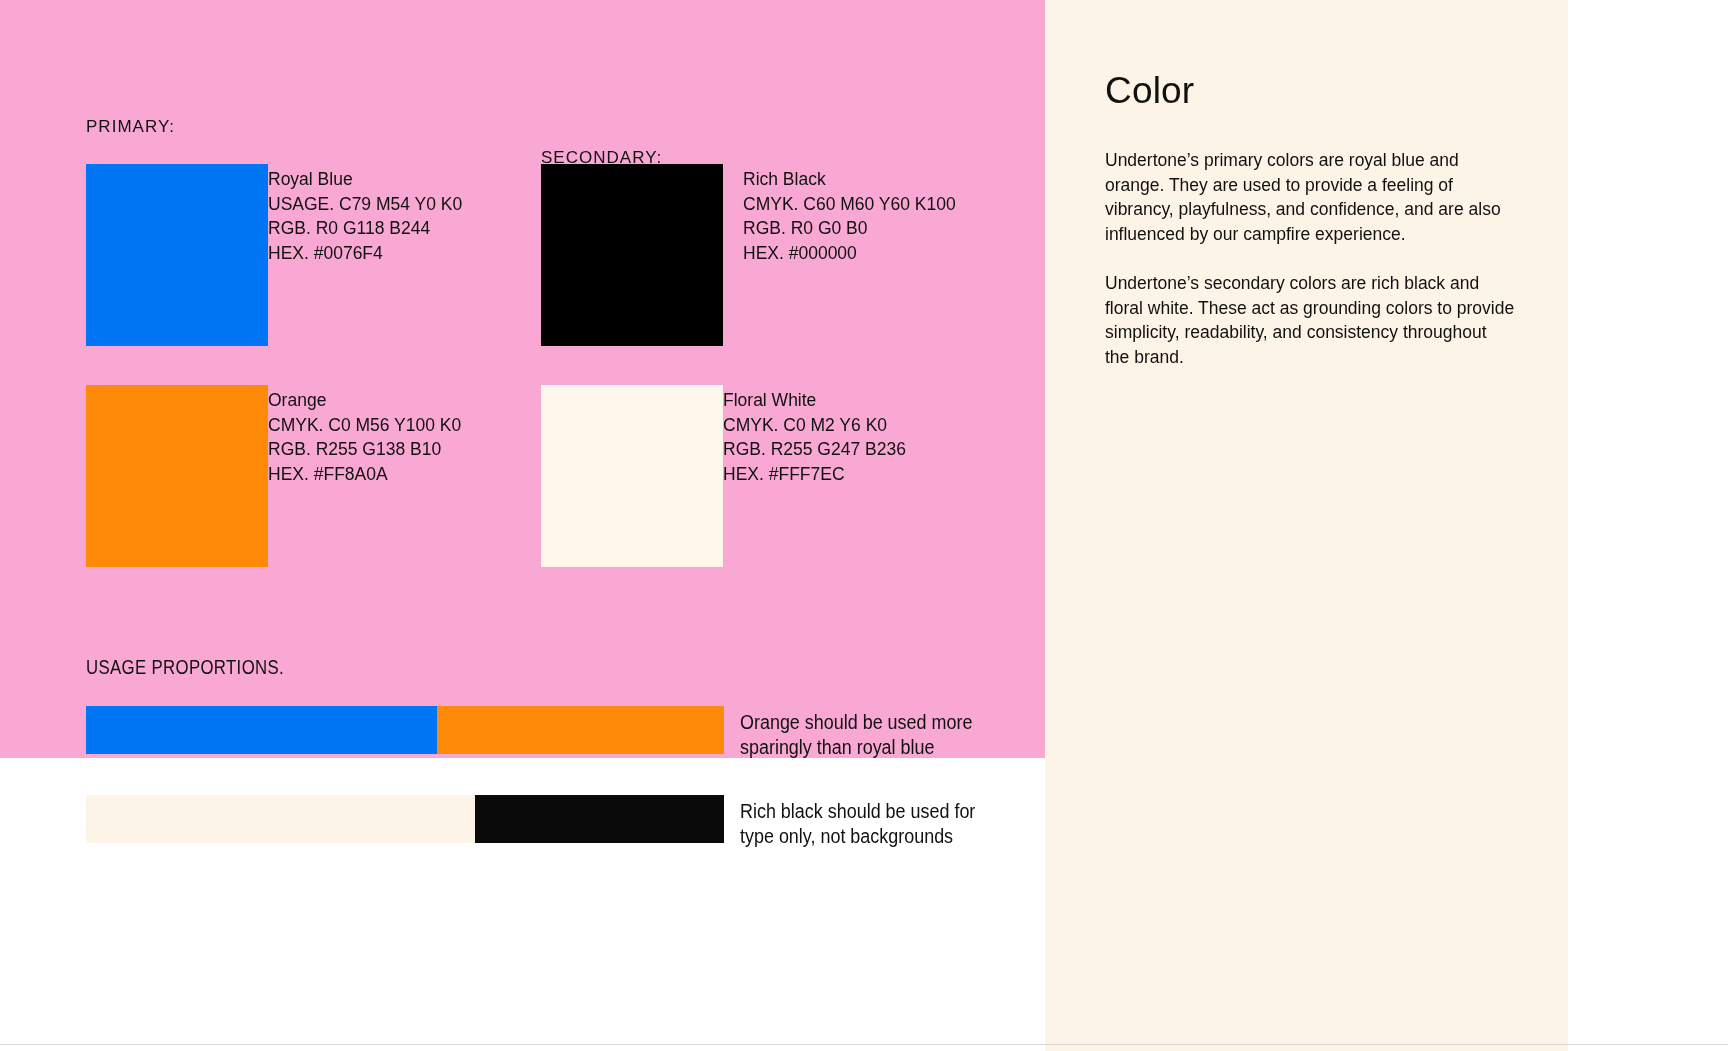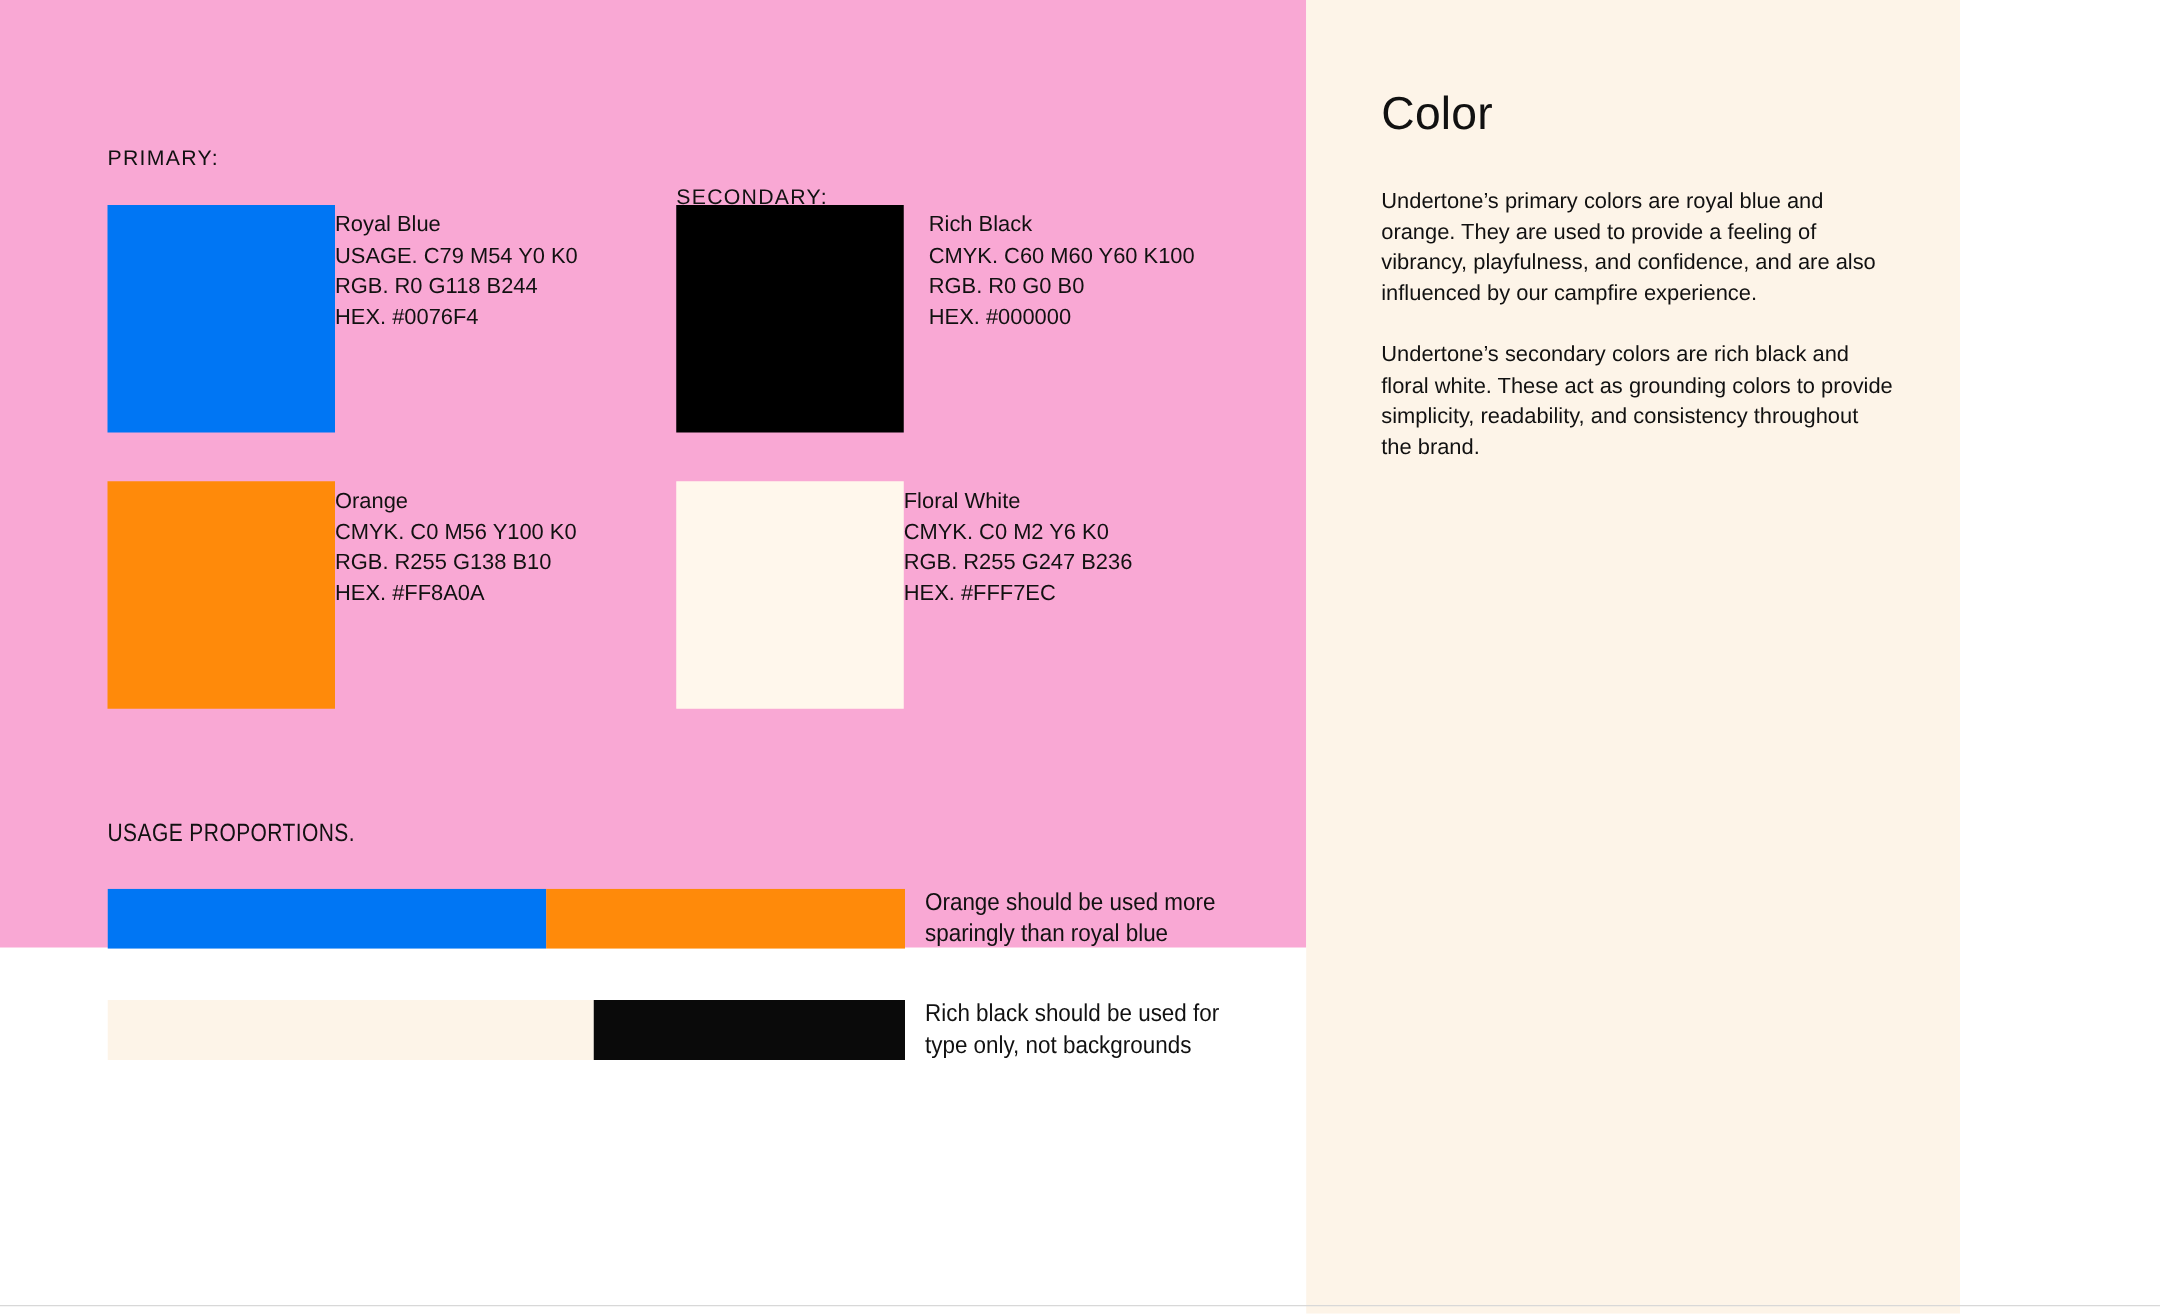--- a/index.html
+++ b/index.html
@@ -111,21 +111,21 @@
     font-size: 20px;
     letter-spacing: 0.02em;
     color: #111111;
     white-space: nowrap;
   }
 
   .usage-row {
     position: absolute;
     left: 86px;
     display: flex;
-    align-items: flex-end;
+    align-items: flex-start;
   }
   .usage-row.row1 { top: 706px; }
   .usage-row.row2 { top: 795px; }
 
   .bar {
     width: 638px;
     height: 48px;
     flex: 0 0 auto;
     display: flex;
     overflow: hidden;

